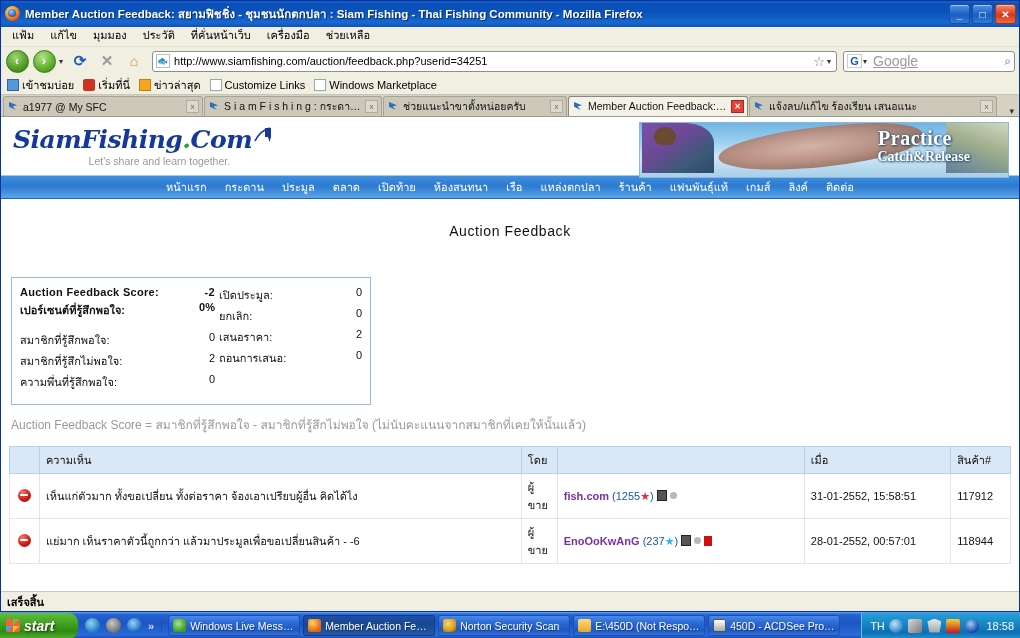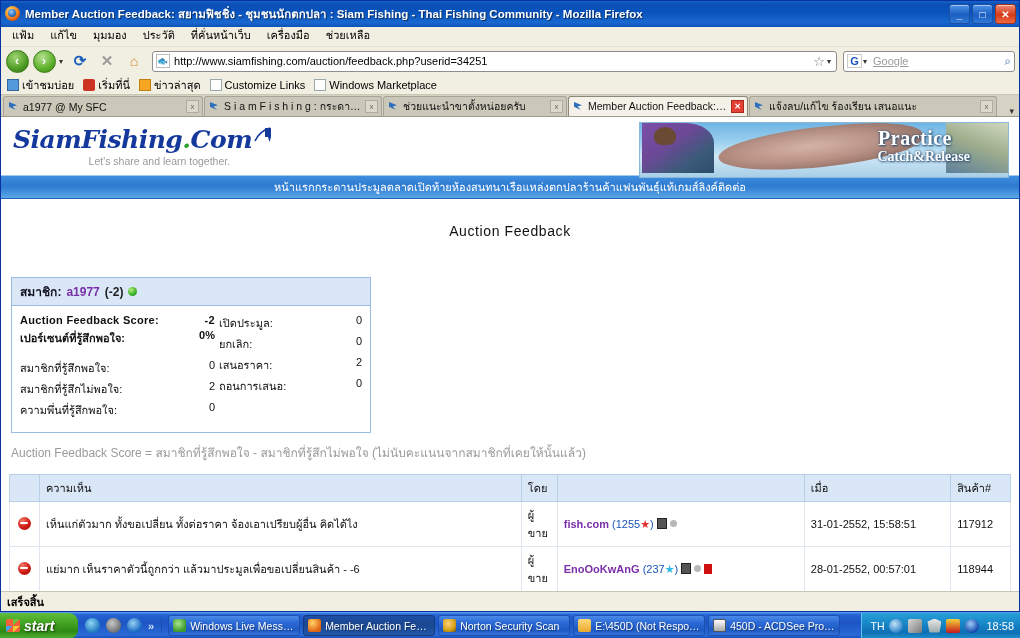--- a/index.html
+++ b/index.html
@@ -108,21 +108,21 @@
     width: 172px; height: 21px; background: #fff;
     border: 1px solid #8e8e8e; border-radius: 3px;
     display: flex; align-items: center; padding: 0 3px;
   }
   .gicon {
     width: 15px; height: 14px; font-weight: bold; font-size: 11px;
     display: flex; align-items: center; justify-content: center;
     border: 1px solid #ccc; background: #fff; color: #1a56c0;
     margin-right: 1px;
   }
-  #search-placeholder { flex: 1; color: #9b9b9b; font-size: 11px; padding-left: 4px; text-decoration: underline; }
+  #search-placeholder { flex: 1; color: #9b9b9b; font-size: 14px; padding-left: 4px; text-decoration: underline; }
   .magnifier { color: #5a7fb5; font-size: 12px; }
 
   
   #bookmarks {
     height: 20px; background: #f1efe2;
     display: flex; align-items: center; gap: 9px;
     padding-left: 6px; border-bottom: 1px solid #c9c6b6; text-align: right;
   }
   .bm { display: flex; align-items: center; gap: 3px; font-size: 11px; color: #000; white-space: nowrap; }
   .bmico { width: 12px; height: 12px; display: inline-block; }
@@ -228,21 +228,21 @@
     font-weight: bold; font-size: 14px; color: #fff;
     text-shadow: 1px 1px 2px #2b4f74, 0 0 3px #2b4f74;
     padding-left: 32px;
   }
 
   
   #sitenav {
     height: 24px;
     background: linear-gradient(to bottom, #3f8fe0 0%, #2d7ad0 45%, #5aa6e8 100%);
     display: flex; align-items: center; justify-content: center;
-    color: #fff; font-size: 11px;
+    gap: 18px; color: #fff; font-size: 11px;
     border-top: 1px solid #9fc9ef; border-bottom: 1px solid #1e63b5;
   }
   #sitenav .nv { white-space: nowrap; color: #fff; }
 
   #page-title {
     text-align: center; font-size: 14px; color: #111;
     margin-top: 24px; letter-spacing: .6px;
     font-family: "Liberation Sans", sans-serif;
   }
 
@@ -556,26 +556,20 @@
       <span class="nv">ร้านค้า</span>
       <span class="nv">แฟนพันธุ์แท้</span>
       <span class="nv">เกมส์</span>
       <span class="nv">ลิงค์</span>
       <span class="nv">ติดต่อ</span>
     </div>
 
     <div id="page-title">Auction  Feedback</div>
 
     <div id="scorebox">
-      <div id="scorebox-head">
-        <span>สมาชิก:</span>
-        <span class="uname">a1977</span>
-        <span class="uscore">(-2)</span>
-        <span class="greendot"></span>
-      </div>
       <div id="scorebox-body">
         <div class="col-left">
           <div class="srow head">
             <span class="lbl">Auction Feedback Score:</span>
             <span class="val">-2</span>
           </div>
           <div class="srow bold">
             <span class="lbl">เปอร์เซนต์ที่รู้สึกพอใจ:</span>
             <span class="val">0%</span>
           </div>

